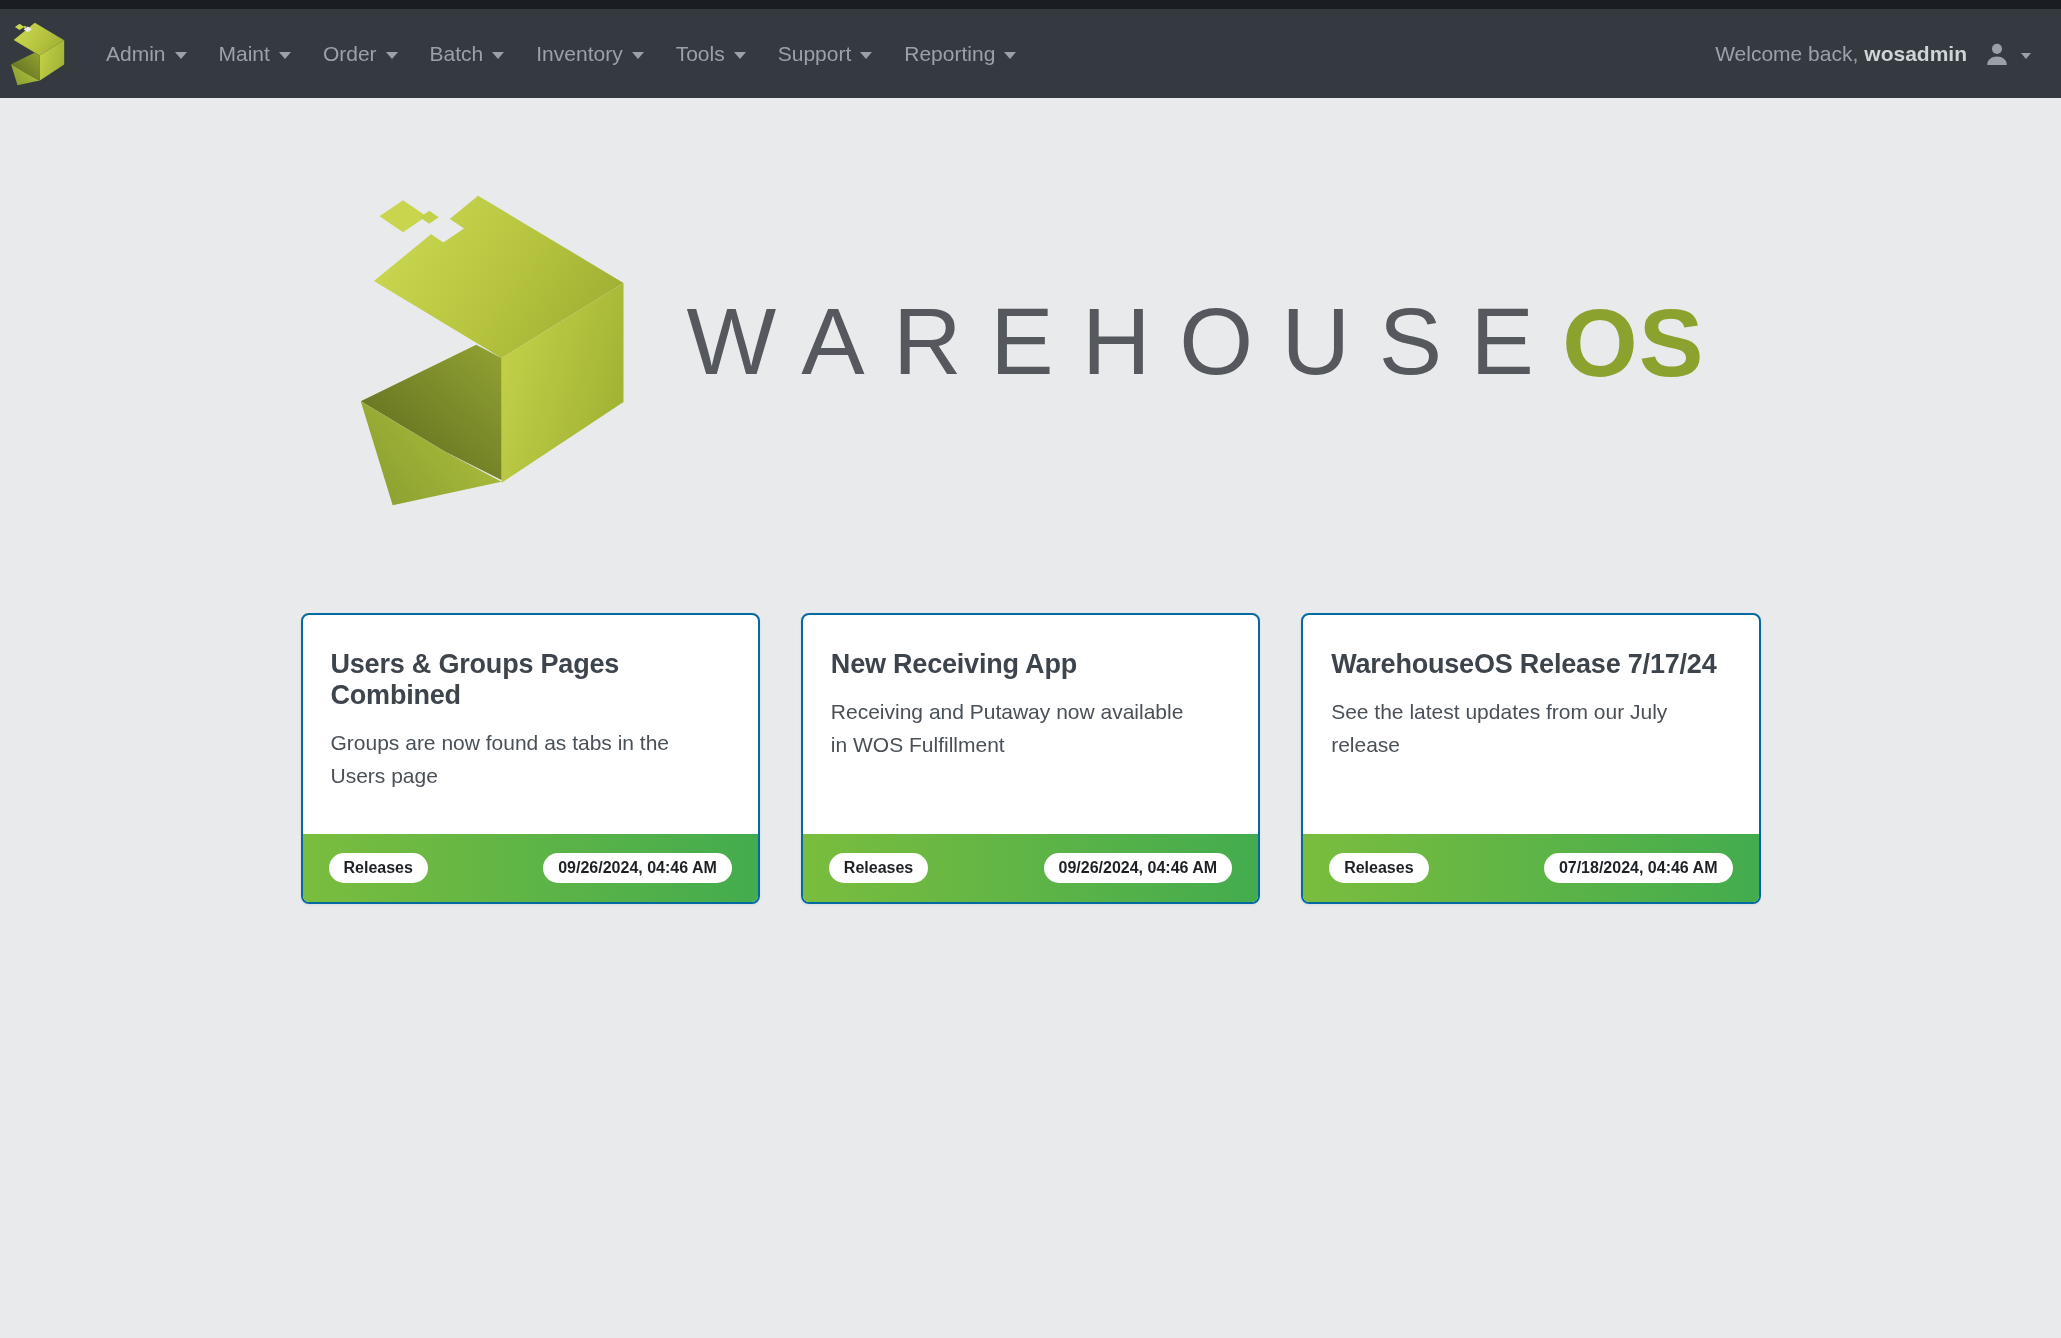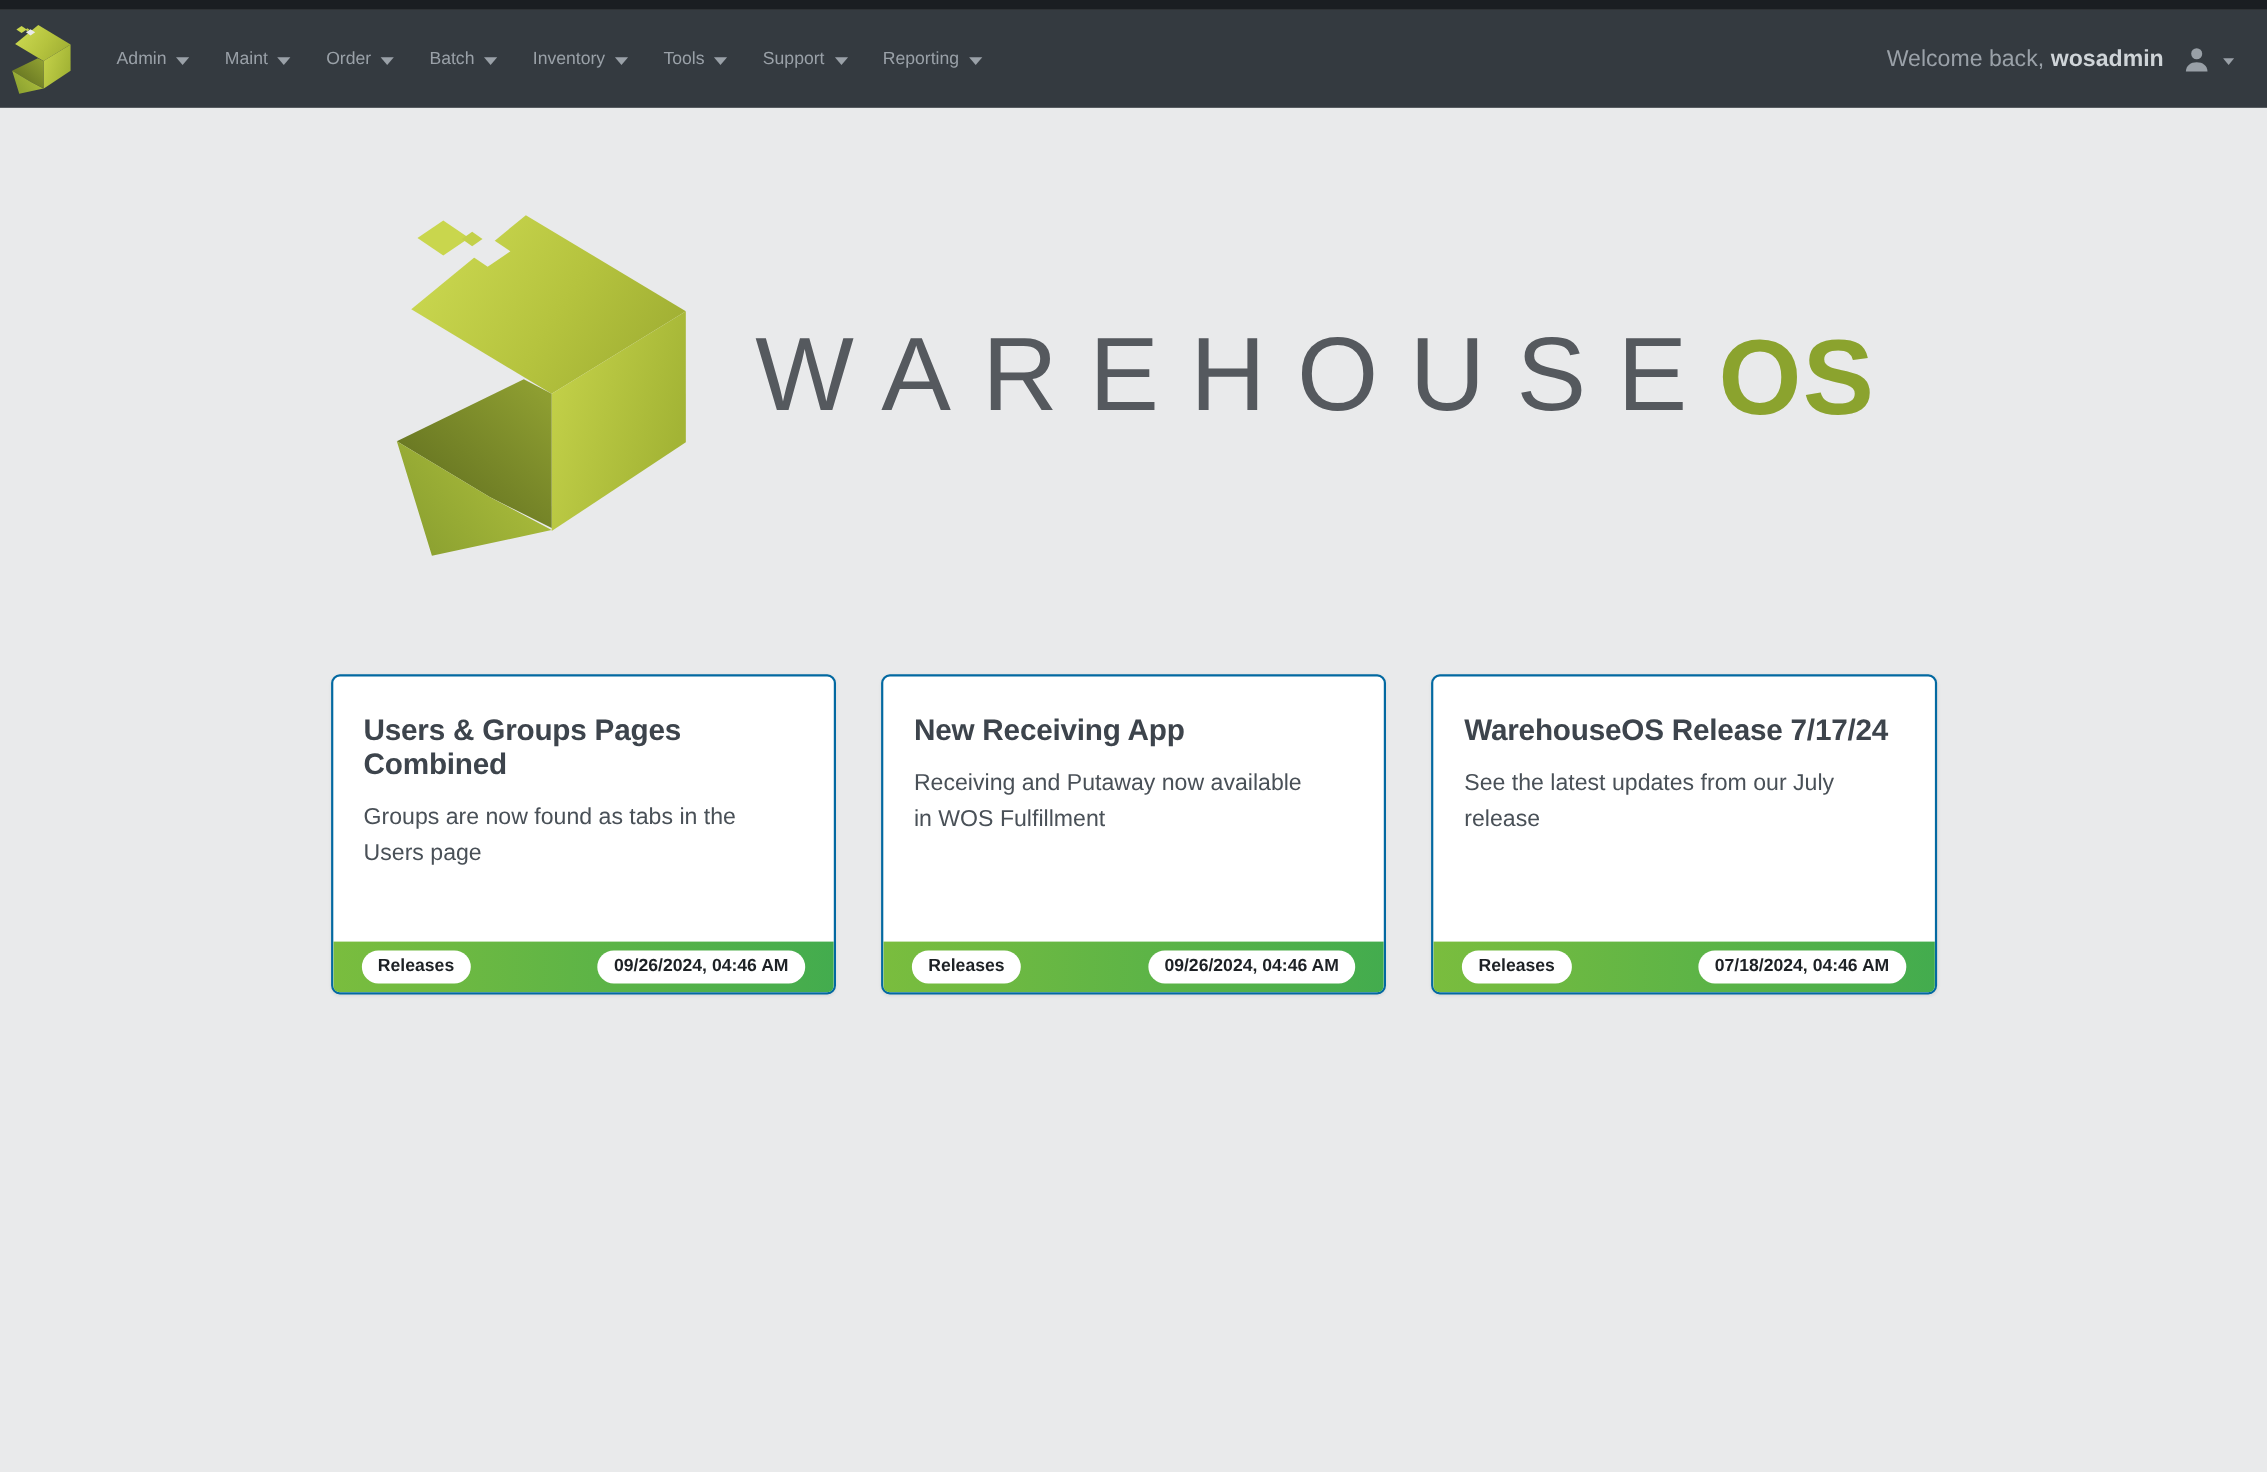--- a/index.html
+++ b/index.html
@@ -28,21 +28,21 @@
     height:89px;background:var(--navbar_bg);
     display:flex;align-items:center;
     padding:0 30px 0 10px;
   }
   .navbar-logo{display:flex;align-items:center;cursor:pointer;margin-right:24px;}
   .navbar-logo svg{display:block;}
   .nav-menu{list-style:none;display:flex;align-items:center;height:100%;}
   .nav-item{
     display:flex;align-items:center;
     padding:0 16px;height:100%;
-    color:var(--nav_text);font-size:16px;cursor:pointer;white-space:nowrap;
+    color:var(--nav_text);font-size:21px;cursor:pointer;white-space:nowrap;
   }
   .caret{
     display:inline-block;width:0;height:0;margin-left:9px;position:relative;top:2px;
     border-left:6px solid transparent;border-right:6px solid transparent;
     border-top:7px solid currentColor;
   }
   .nav-right{margin-left:auto;display:flex;align-items:center;}
   .welcome{font-size:21px;color:var(--nav_text);white-space:nowrap;}
   .welcome b{color:var(--nav_text_bright);font-weight:700;margin-left:6px;}
   .user-menu{display:flex;align-items:center;margin-left:16px;cursor:pointer;color:var(--nav_text);}
@@ -74,21 +74,21 @@
   }
   .card-body{flex:1;padding:34px 28px 0;}
   .card-title{
     font-size:27px;font-weight:700;color:var(--card_title);letter-spacing:-.2px;
   }
   .card-text{
     margin-top:16px;font-size:21px;line-height:1.57;color:var(--card_text);
     max-width:372px;
   }
   .card-footer{
-    height:46px;flex:none;
+    height:68px;flex:none;
     display:flex;align-items:center;justify-content:space-between;
     padding:0 26px;
     background:linear-gradient(90deg,var(--g1),var(--g2));
   }
   .pill{
     background:#ffffff;border-radius:17px;padding:6px 15px;
     font-size:16px;font-weight:700;color:#1d2125;white-space:nowrap;
   }
 </style>
 </head>

